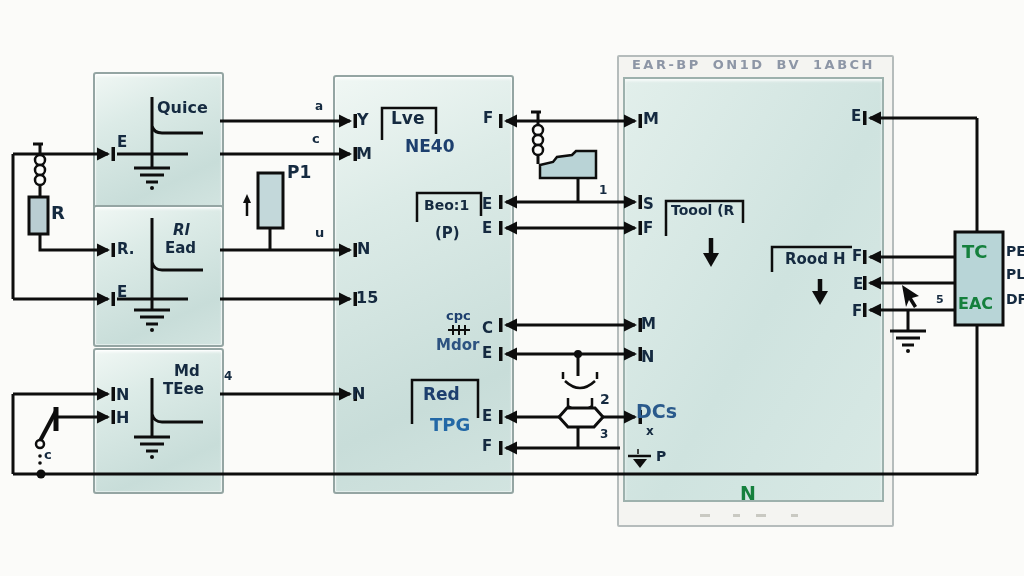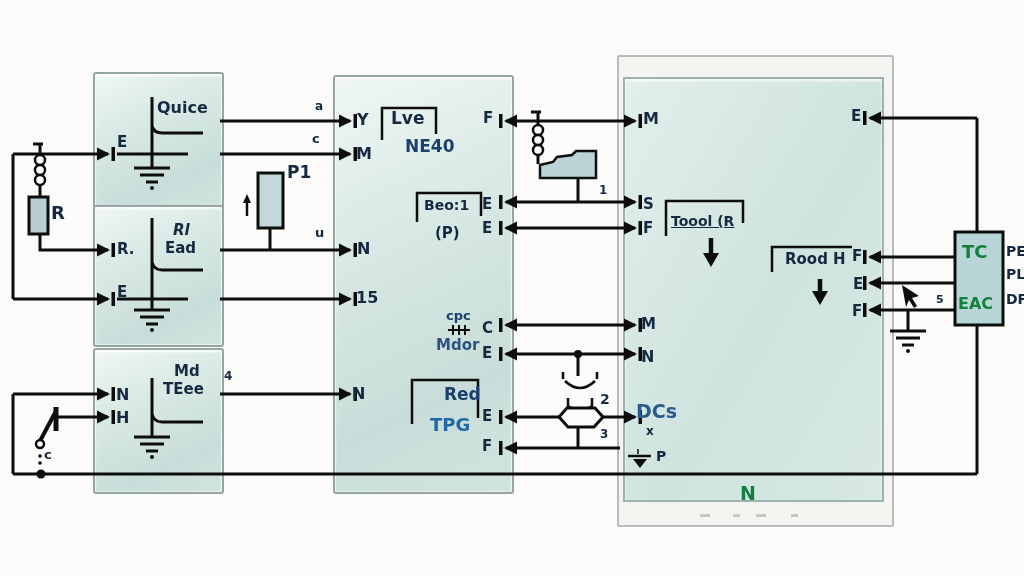--- a/index.html
+++ b/index.html
@@ -213,38 +213,39 @@
   <div class="lbl" style="left:163px;top:382px;">TEee</div>
   <div class="lbl fs16" style="left:116px;top:387px;">N</div>
   <div class="lbl fs16" style="left:116px;top:410px;">H</div>
 
   <div class="lbl fs17" style="left:391px;top:110px;">Lve</div>
   <div class="lbl fs17 c-blue" style="left:405px;top:138px;">NE40</div>
   <div class="lbl fs14" style="left:424px;top:198px;">Beo:1</div>
   <div class="lbl" style="left:435px;top:226px;">(P)</div>
   <div class="lbl fs13 c-blue" style="left:446px;top:298px;margin-top:11px;">cpc</div>
   <div class="lbl c-blue2" style="left:436px;top:338px;">Mdor</div>
-  <div class="lbl fs17 c-blue" style="left:444px;top:386px;">Red</div>
+  <div class="lbl fs17 c-blue" style="left:423px;top:386px;">Red</div>
   <div class="lbl fs18 c-teal" style="left:430px;top:416px;">TPG</div>
 
   <div class="lbl fs16" style="left:357px;top:112px;">Y</div>
   <div class="lbl fs16" style="left:356px;top:146px;">M</div>
   <div class="lbl fs16" style="left:357px;top:241px;">N</div>
   <div class="lbl fs16" style="left:356px;top:290px;">15</div>
   <div class="lbl fs16" style="left:352px;top:386px;">N</div>
 
   <div class="lbl" style="left:483px;top:111px;">F</div>
   <div class="lbl" style="left:482px;top:197px;">E</div>
   <div class="lbl" style="left:482px;top:221px;">E</div>
   <div class="lbl" style="left:482px;top:321px;">C</div>
   <div class="lbl" style="left:482px;top:346px;">E</div>
   <div class="lbl" style="left:482px;top:409px;">E</div>
   <div class="lbl" style="left:482px;top:439px;">F</div>
 
-  <div class="lbl fs14" style="left:671px;top:214px;text-decoration:underline;">Toool (R</div>
+  <div id="bigtitle">EAR-BP ON1D BV 1ABCH</div>
+  <div class="lbl fs14" style="left:671px;top:203px;">Toool (R</div>
   <div class="lbl" style="left:785px;top:252px;">Rood H</div>
   <div class="lbl fs19 c-dcs" style="left:636px;top:402px;">DCs</div>
   <div class="lbl fs12" style="left:646px;top:425px;">x</div>
   <div class="lbl fs14" style="left:656px;top:449px;">P</div>
   <div class="lbl fs19 c-navy" style="left:740px;top:484px;">N</div>
 
   <div class="lbl fs16" style="left:643px;top:111px;">M</div>
   <div class="lbl" style="left:643px;top:197px;">S</div>
   <div class="lbl" style="left:643px;top:221px;">F</div>
   <div class="lbl" style="left:641px;top:317px;">M</div>

